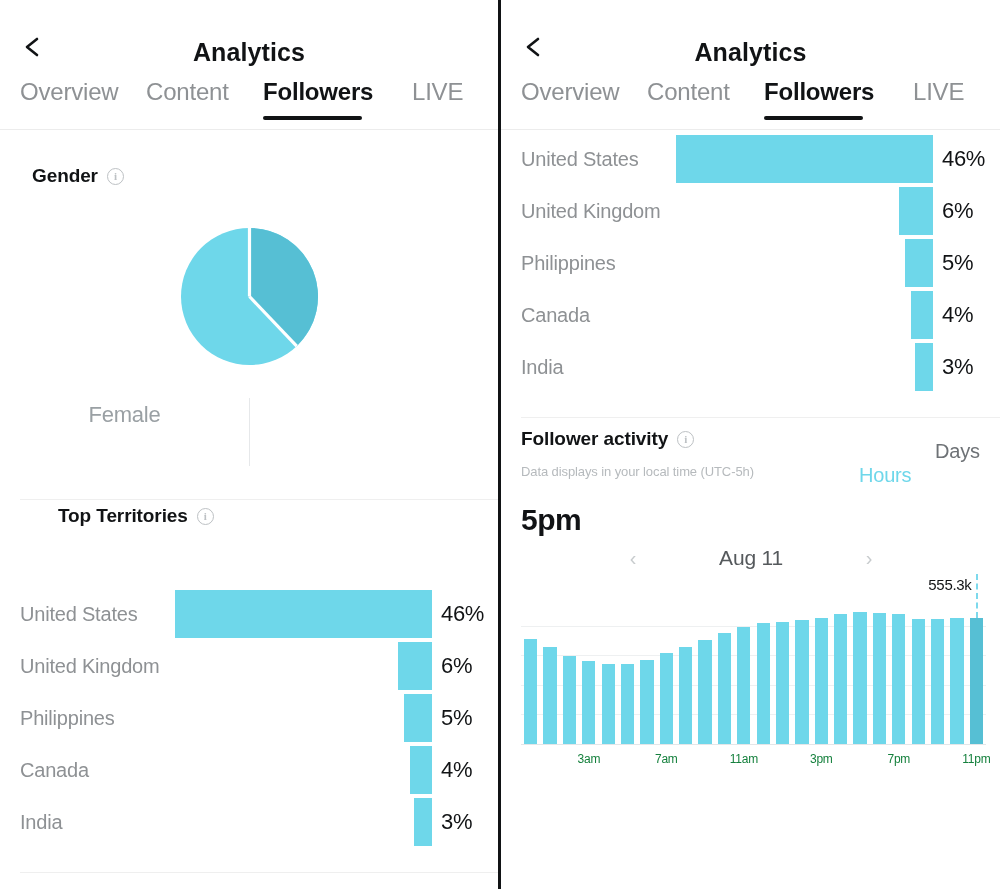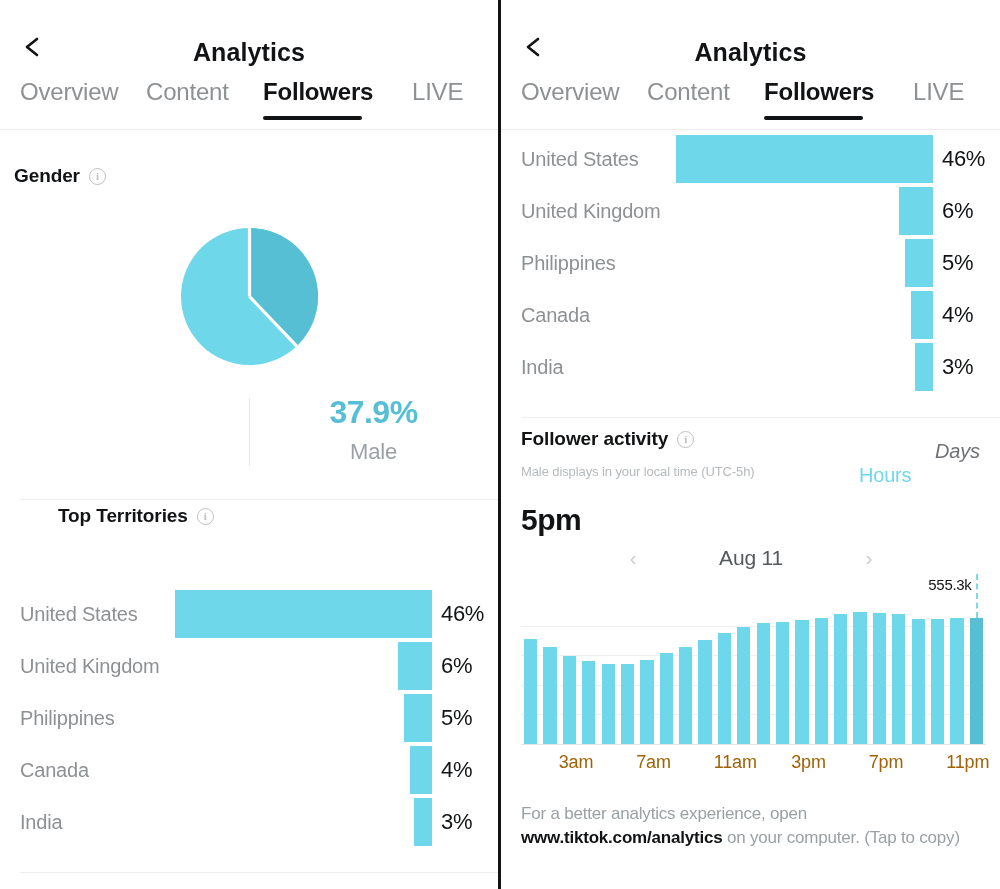--- a/index.html
+++ b/index.html
@@ -111,21 +111,21 @@
   .hbar { position: absolute; bottom: 0; background: #6ed7ea; }
   .hbar.sel { background: #56bfd4; }
   .dashline {
     position: absolute; width: 0; border-left: 2px dashed #7dd9ec;
   }
   .tooltip-val {
     position: absolute; font-size: 15px; color: #111315; white-space: nowrap;
     letter-spacing: -0.3px;
   }
   .xtick {
-    position: absolute; font-size: 18px; color: #a16207; text-align: left;
+    position: absolute; font-size: 12px; color: #15803d; text-align: center;
     letter-spacing: -0.2px;
   }
 
   
   .footer {
     position: absolute; font-size: 17px; color: #9aa0a4; line-height: 1.42;
     letter-spacing: -0.2px;
   }
   .footer b { color: #111315; font-weight: 700; }
 </style>
@@ -147,42 +147,39 @@
 
     <div class="tabs" style="height:52px">
       <div class="tab" style="left:20px;">Overview</div>
       <div class="tab" style="left:146px;">Content</div>
       <div class="tab active" style="left:263px;">Followers</div>
       <div class="tab" style="left:412px;">LIVE</div>
       <div class="tab-underline" style="left:263px; top:38px; width:99px;"></div>
       <div class="tabs-rule" style="top:51px;"></div>
     </div>
 
-    <div class="section-title-row" style="left:14px; top:165px;">
+    <div class="section-title-row" style="left:32px; top:165px;">
       <span class="section-title">Gender</span>
       <span class="info-icon">i</span>
     </div>
 
     <div class="pie-wrap">
       <svg width="137" height="137" viewBox="0 0 137 137" aria-hidden="true">
         <circle cx="68.5" cy="68.5" r="68.5" fill="#6ed7ea"></circle>
         <path id="pie-male-slice" fill="#56bfd4" d="M 68.5 68.5 L 68.5 0 A 68.5 68.5 0 0 1 115.70429587453337 118.1387394178127 Z"></path>
         <path id="pie-gap-a" stroke="#ffffff" stroke-width="3.2" d="M 68.5 68.5 L 68.5 0"></path>
         <path id="pie-gap-b" stroke="#ffffff" stroke-width="3.2" d="M 68.5 68.5 L 115.70429587453337 118.1387394178127"></path>
       </svg>
     </div>
 
     <div class="gender-stats">
       <div class="gender-col left">
+        <div class="gender-label">Female</div>
       </div>
       <div class="gender-sep"></div>
-      <div class="gender-col right">
-        <div class="gender-pct" style="color:#56bfd4">37.9%</div>
-        <div class="gender-label">Male</div>
-      </div>
     </div>
 
     <div class="hr-light" style="left:20px; right:0; top:499px;"></div>
 
     <div class="section-title-row" style="left:20px; top:505px;margin-left:38px;">
       <span class="section-title">Top Territories</span>
       <span class="info-icon">i</span>
     </div>
 
     <div id="terr-list-left">
@@ -263,23 +260,23 @@
           <span class="terr-pct" style="left:441px;">3%</span>
         </div>
       </div>
 
     <div class="hr-light" style="left:20px; right:0; top:417px;"></div>
 
     <div class="section-title-row" style="left:20px; top:428px;">
       <span class="section-title">Follower activity</span>
       <span class="info-icon">i</span>
     </div>
-    <div class="fa-sub" style="left:20px; top:464px;">Male displays in your local time (UTC-5h)</div>
+    <div class="fa-sub" style="left:20px; top:464px;">Data displays in your local time (UTC-5h)</div>
     <div class="fa-toggle on" style="left:358px; top:440px;">Hours</div>
-    <div class="fa-toggle off" style="left:434px; top:440px;font-style:italic;">Days</div>
+    <div class="fa-toggle off" style="left:434px; top:440px;">Days</div>
 
     <div class="fa-bigtime" style="left:20px; top:503px;">5pm</div>
 
     <div class="date-nav" style="left:120px; top:546px; width:260px; justify-content:space-between;">
       <span class="date-arrow">‹</span>
       <span class="date-label">Aug 11</span>
       <span class="date-arrow">›</span>
     </div>
 
     <div class="chart" id="hourly-chart" style="left:20px; top:596px; width:465px; height:148px;">
@@ -317,19 +314,16 @@
     <div class="tooltip-val" id="chart-tooltip" style="top: 576px; left: 427.312px;">555.3k</div>
     <div id="chart-xticks">
         <div class="xtick" style="left: 57.8125px; top: 752px; width: 60px;">3am</div>
         <div class="xtick" style="left: 135.312px; top: 752px; width: 60px;">7am</div>
         <div class="xtick" style="left: 212.812px; top: 752px; width: 60px;">11am</div>
         <div class="xtick" style="left: 290.312px; top: 752px; width: 60px;">3pm</div>
         <div class="xtick" style="left: 367.812px; top: 752px; width: 60px;">7pm</div>
         <div class="xtick" style="left: 445.312px; top: 752px; width: 60px;">11pm</div>
       </div>
 
-    <div class="footer" style="left:20px; top:802px; width:460px;">
-      <span>For a better analytics experience, open </span><b>www.tiktok.com/analytics</b><span> on your computer. (Tap to copy)</span>
-    </div>
   </div>
 
   <div class="panel-divider"></div>
 </div>
 
 </body></html>

